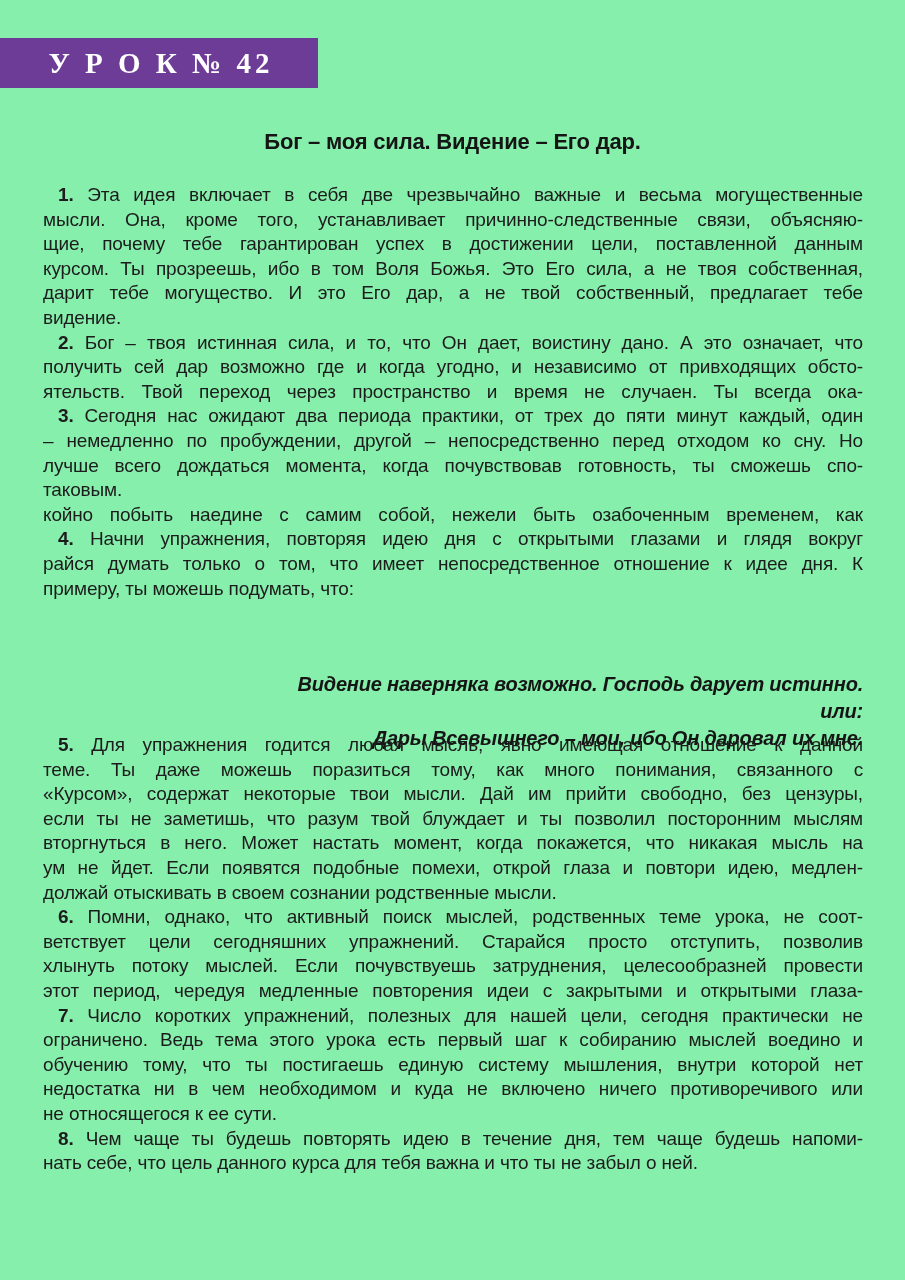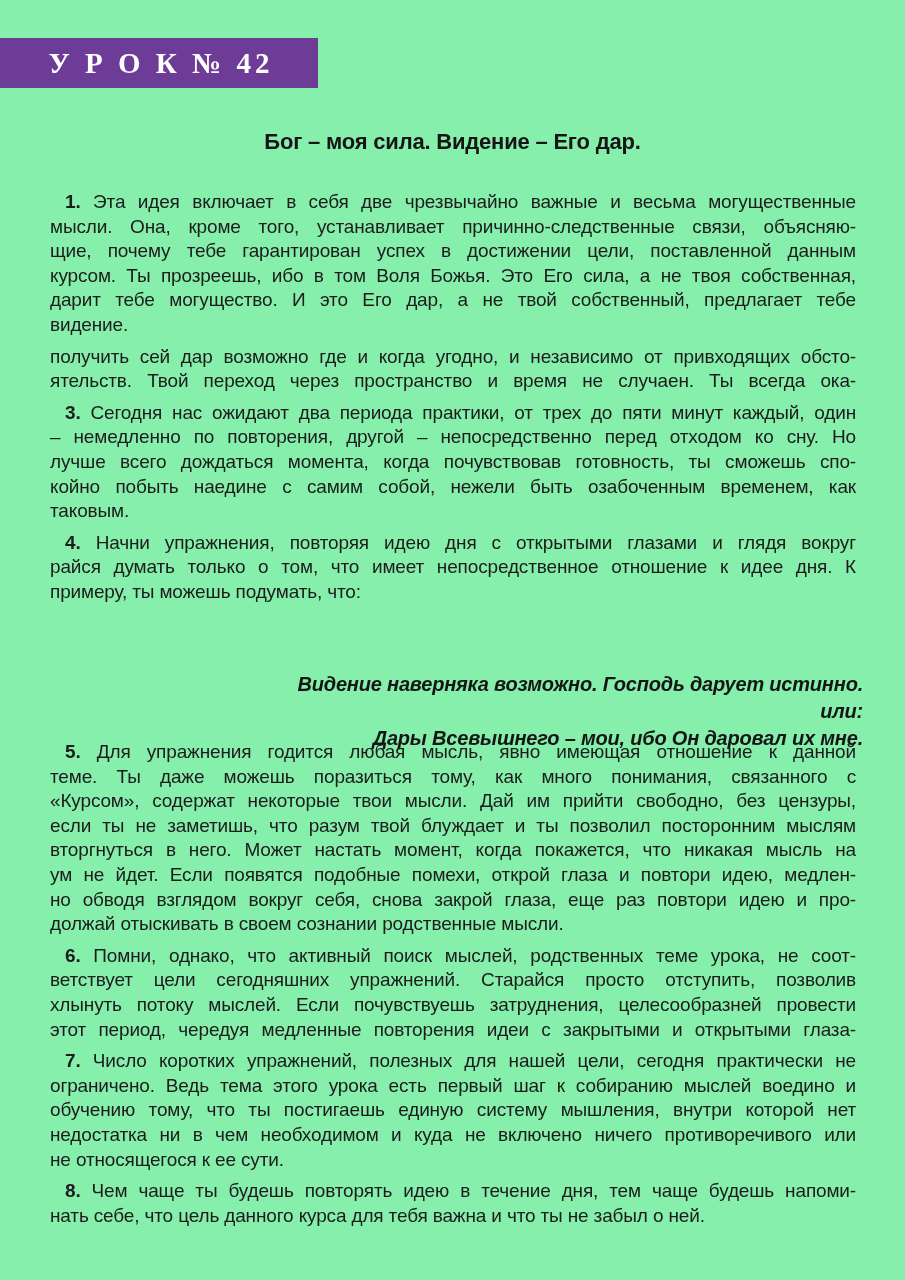--- a/index.html
+++ b/index.html
@@ -48,21 +48,21 @@
     letter-spacing: -0.2px;
     color: #151515;
   }
   .text-block {
     position: absolute;
     left: 43px;
     width: 820px;
   }
   #block1 { top: 183px; }
   #block2 { top: 733px; }
-  .paragraph { margin: 7px; }
+  .paragraph { margin: 0; }
   .line {
     font-size: 19px;
     line-height: 24.6px;
     letter-spacing: -0.15px;
     text-align: justify;
     text-align-last: justify;
     color: #1c1c1c;
   }
   .line.first { text-indent: 15px; }
   .line.last  { text-align-last: left; }
@@ -97,29 +97,30 @@
   <div class="text-block" id="block1">
       <div class="paragraph">
         <div class="line first"><b>1.</b> Эта идея включает в себя две чрезвычайно важные и весьма могущественные</div>
         <div class="line">мысли. Она, кроме того, устанавливает причинно-следственные связи, объясняю-</div>
         <div class="line">щие, почему тебе гарантирован успех в достижении цели, поставленной данным</div>
         <div class="line">курсом. Ты прозреешь, ибо в том Воля Божья. Это Его сила, а не твоя собственная,</div>
         <div class="line">дарит тебе могущество. И это Его дар, а не твой собственный, предлагает тебе</div>
         <div class="line last">видение.</div>
       </div>
       <div class="paragraph">
+        <div class="line first"><b>2.</b> Бог – твоя истинная сила, и то, что Он дает, воистину дано. А это означает, что</div>
         <div class="line">получить сей дар возможно где и когда угодно, и независимо от привходящих обсто-</div>
         <div class="line">ятельств. Твой переход через пространство и время не случаен. Ты всегда ока-</div>
       </div>
       <div class="paragraph">
         <div class="line first"><b>3.</b> Сегодня нас ожидают два периода практики, от трех до пяти минут каждый, один</div>
-        <div class="line">– немедленно по повторения, другой – непосредственно перед отходом ко сну. Но</div>
+        <div class="line">– немедленно по пробуждении, другой – непосредственно перед отходом ко сну. Но</div>
         <div class="line">лучше всего дождаться момента, когда почувствовав готовность, ты сможешь спо-</div>
+        <div class="line last">таковым.</div>
         <div class="line">койно побыть наедине с самим собой, нежели быть озабоченным временем, как</div>
-        <div class="line last">таковым.</div>
       </div>
       <div class="paragraph">
         <div class="line first"><b>4.</b> Начни упражнения, повторяя идею дня с открытыми глазами и глядя вокруг</div>
         <div class="line">райся думать только о том, что имеет непосредственное отношение к идее дня. К</div>
         <div class="line last">примеру, ты можешь подумать, что:</div>
       </div>
     </div>
 
   <div class="quote">
       <div class="qline">Видение наверняка возможно. Господь дарует истинно.</div>
@@ -128,21 +129,20 @@
     </div>
 
   <div class="text-block" id="block2">
       <div class="paragraph">
         <div class="line first"><b>5.</b> Для упражнения годится любая мысль, явно имеющая отношение к данной</div>
         <div class="line">теме. Ты даже можешь поразиться тому, как много понимания, связанного с</div>
         <div class="line">«Курсом», содержат некоторые твои мысли. Дай им прийти свободно, без цензуры,</div>
         <div class="line">если ты не заметишь, что разум твой блуждает и ты позволил посторонним мыслям</div>
         <div class="line">вторгнуться в него. Может настать момент, когда покажется, что никакая мысль на</div>
         <div class="line">ум не йдет. Если появятся подобные помехи, открой глаза и повтори идею, медлен-</div>
-        <div class="line">но обводя взглядом вокруг себя, снова закрой глаза, еще раз повтори идею и про-</div>
         <div class="line last">должай отыскивать в своем сознании родственные мысли.</div>
       </div>
       <div class="paragraph">
         <div class="line first"><b>6.</b> Помни, однако, что активный поиск мыслей, родственных теме урока, не соот-</div>
         <div class="line">ветствует цели сегодняшних упражнений. Старайся просто отступить, позволив</div>
         <div class="line">хлынуть потоку мыслей. Если почувствуешь затруднения, целесообразней провести</div>
         <div class="line">этот период, чередуя медленные повторения идеи с закрытыми и открытыми глаза-</div>
       </div>
       <div class="paragraph">
         <div class="line first"><b>7.</b> Число коротких упражнений, полезных для нашей цели, сегодня практически не</div>

